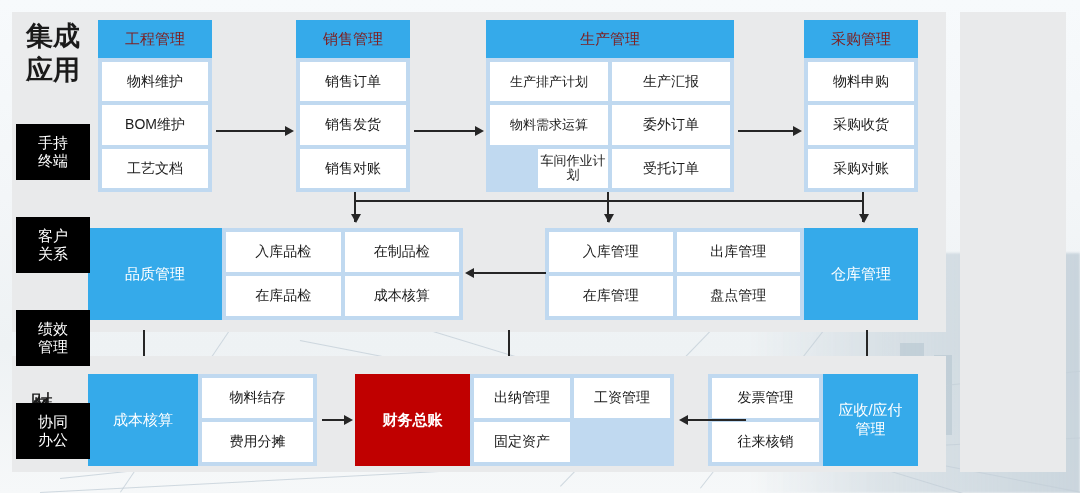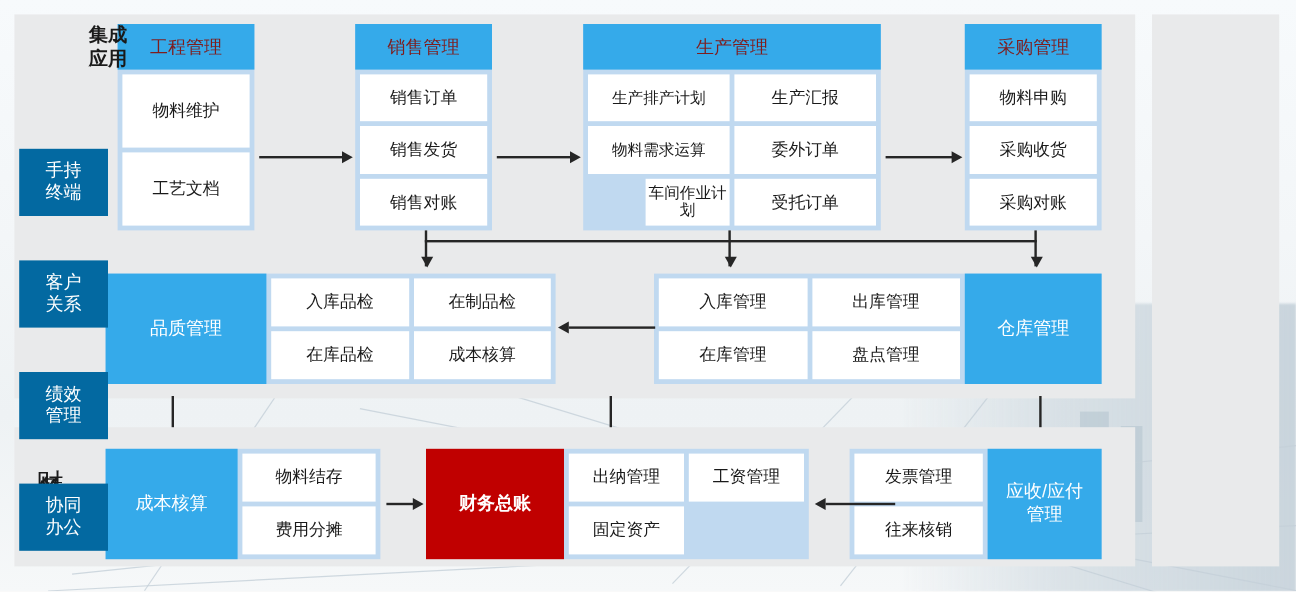--- a/index.html
+++ b/index.html
@@ -71,26 +71,26 @@
   .sideblock{
     background:#35aaea;color:#ffffff;
     display:flex;align-items:center;justify-content:center;
     font-size:15px;box-sizing:border-box;text-align:center;line-height:1.25;
   }
   .sideblock.red{background:#c00000;font-weight:bold;}
 
   
   #integration-title{
     position:absolute;left:0;top:20px;width:106px;
-    text-align:right;font-size:16px;font-weight:bold;color:#1a1a1a;
+    text-align:center;font-size:27px;font-weight:bold;color:#1a1a1a;
     line-height:1.25;
   }
   .int-btn{
     position:absolute;left:16px;width:74px;height:56px;
-    background:#0369a1;color:#ffffff;
+    background:#000000;color:#ffffff;
     display:flex;align-items:center;justify-content:center;
     font-size:15px;line-height:1.2;text-align:center;
   }
 
   
   .hline{position:absolute;height:2px;background:#262626;}
   .vline{position:absolute;width:2px;background:#262626;}
   .arrow-r{position:absolute;width:0;height:0;border-left:9px solid #262626;border-top:5px solid transparent;border-bottom:5px solid transparent;}
   .arrow-l{position:absolute;width:0;height:0;border-right:9px solid #262626;border-top:5px solid transparent;border-bottom:5px solid transparent;}
   .arrow-d{position:absolute;width:0;height:0;border-top:9px solid #262626;border-left:5px solid transparent;border-right:5px solid transparent;}
@@ -115,20 +115,21 @@
     <div class="pline" style="left:120px;top:492px;width:240px;transform:rotate(-56deg);"></div>
   </div>
 
   <div class="section" id="sec-business"></div>
   <div class="vlabel" id="lbl-business">业务管理</div>
 
   <div class="panel" style="left:98px;top:20px;width:114px;height:172px;">
     <div class="panel-head" style="height:38px;">工程管理</div>
     <div class="tiles-col" style="height:134px;">
       <div class="tile" style="flex:1;">物料维护</div>
+      <div class="tile" style="flex:1;">BOM维护</div>
       <div class="tile" style="flex:1;">工艺文档</div>
     </div>
   </div>
 
   <div class="panel" style="left:296px;top:20px;width:114px;height:172px;">
     <div class="panel-head" style="height:38px;">销售管理</div>
     <div class="tiles-col" style="height:134px;">
       <div class="tile" style="flex:1;">销售订单</div>
       <div class="tile" style="flex:1;">销售发货</div>
       <div class="tile" style="flex:1;">销售对账</div>

